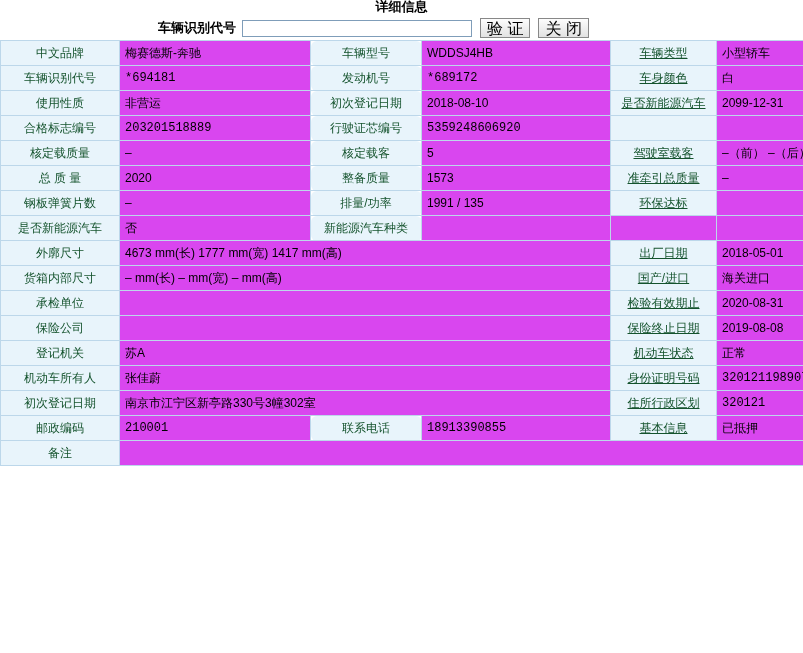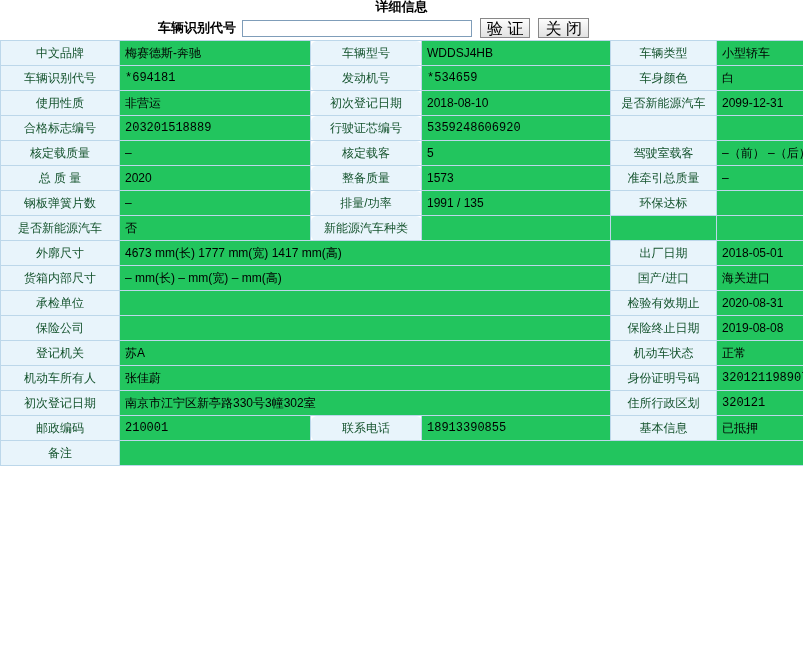--- a/index.html
+++ b/index.html
@@ -110,32 +110,32 @@
     vertical-align: middle;
     word-break: break-all;
   }
   td.lbl {
     background: #e8f4fb;
     color: #14532d;
     text-align: center;
     font-size: 12px;
   }
   td.val {
-    background: #22c55e;
+    background: #d946ef;
     color: #000;
     text-align: left;
   }
   td.val.mono {
     font-family: "Liberation Mono", monospace;
   }
   .c1 { width: 108px; }
   .c2 { width: 180px; }
   .c3 { width: 100px; border-radius: 6px; }
   .c4 { width: 178px; }
-  .c5 { width: 95px; }
+  .c5 { width: 95px; text-decoration: underline; }
   .c6 { width: 140px; }
 </style>
 </head>
 <body>
 
 <div id="page">
 
   <div class="title-bar">详细信息</div>
 
   <div class="vehicle-bar">
@@ -153,21 +153,21 @@
       <td class="val c2">梅赛德斯-奔驰</td>
       <td class="lbl c3">车辆型号</td>
       <td class="val c4">WDDSJ4HB</td>
       <td class="lbl c5">车辆类型</td>
       <td class="val c6">小型轿车</td>
     </tr>
     <tr>
       <td class="lbl c1">车辆识别代号</td>
       <td class="val c2 mono">*694181</td>
       <td class="lbl c3">发动机号</td>
-      <td class="val c4 mono">*534659</td>
+      <td class="val c4 mono">*689172</td>
       <td class="lbl c5">车身颜色</td>
       <td class="val c6">白</td>
     </tr>
     <tr>
       <td class="lbl c1">使用性质</td>
       <td class="val c2">非营运</td>
       <td class="lbl c3">初次登记日期</td>
       <td class="val c4">2018-08-10</td>
       <td class="lbl c5">是否新能源汽车</td>
       <td class="val c6">2099-12-31</td>

